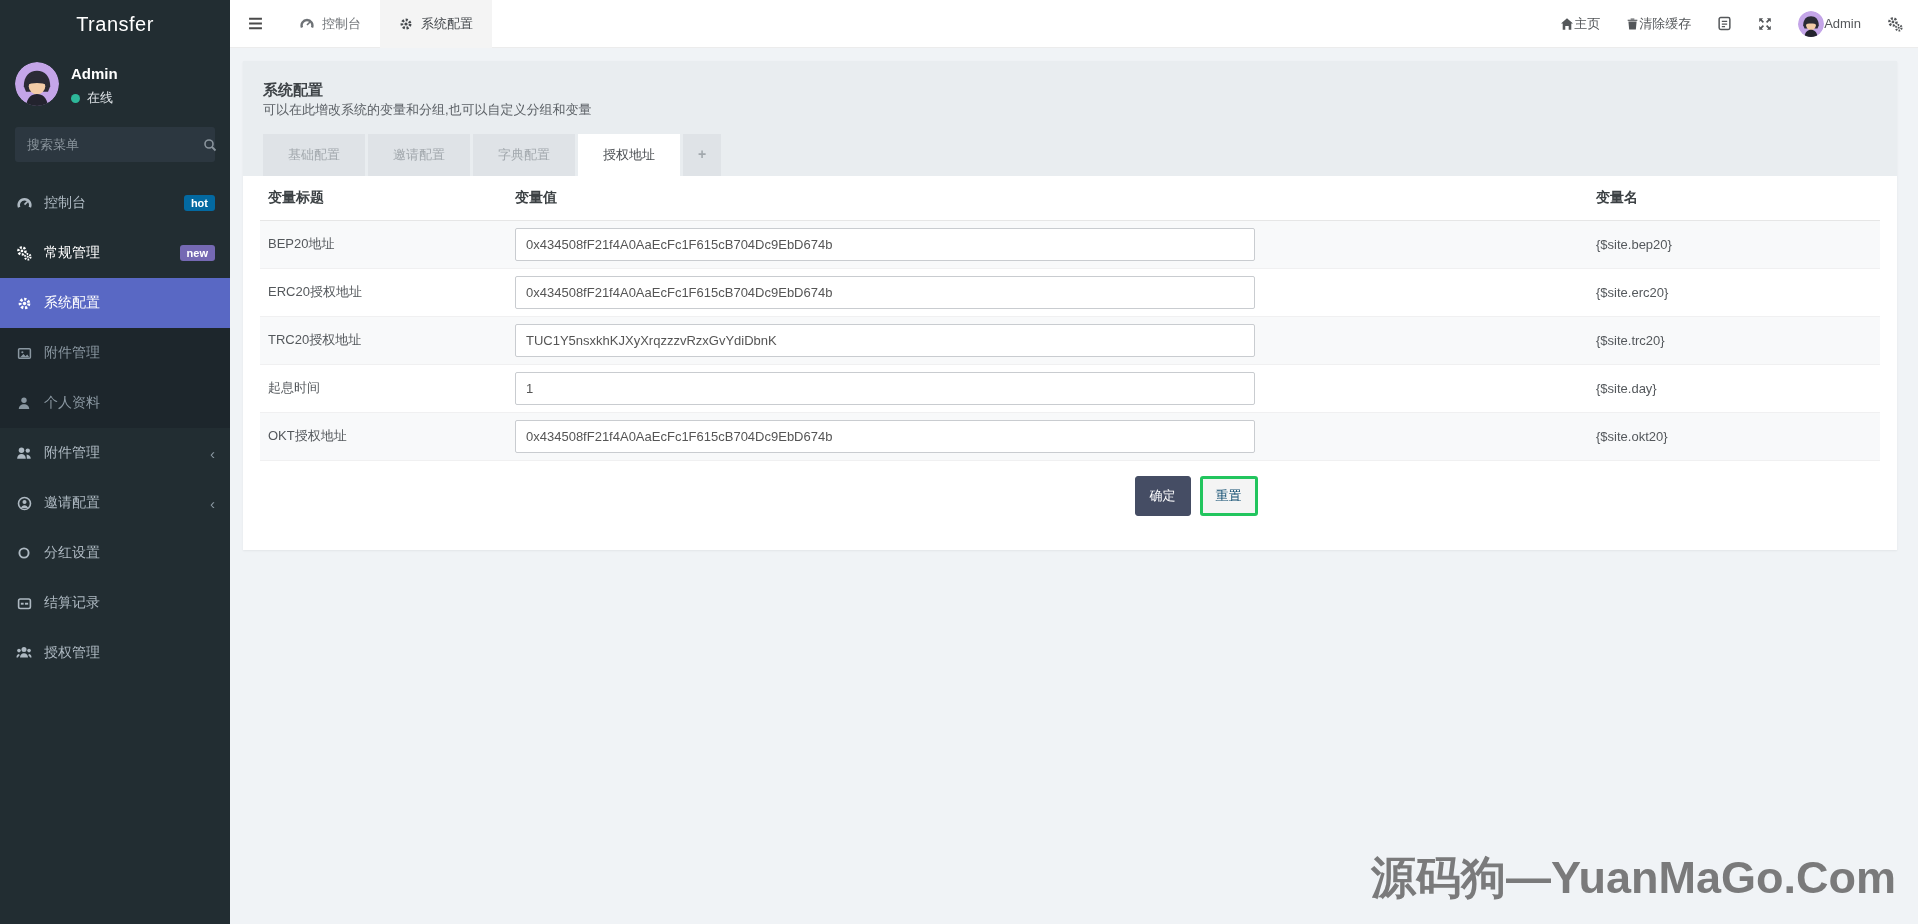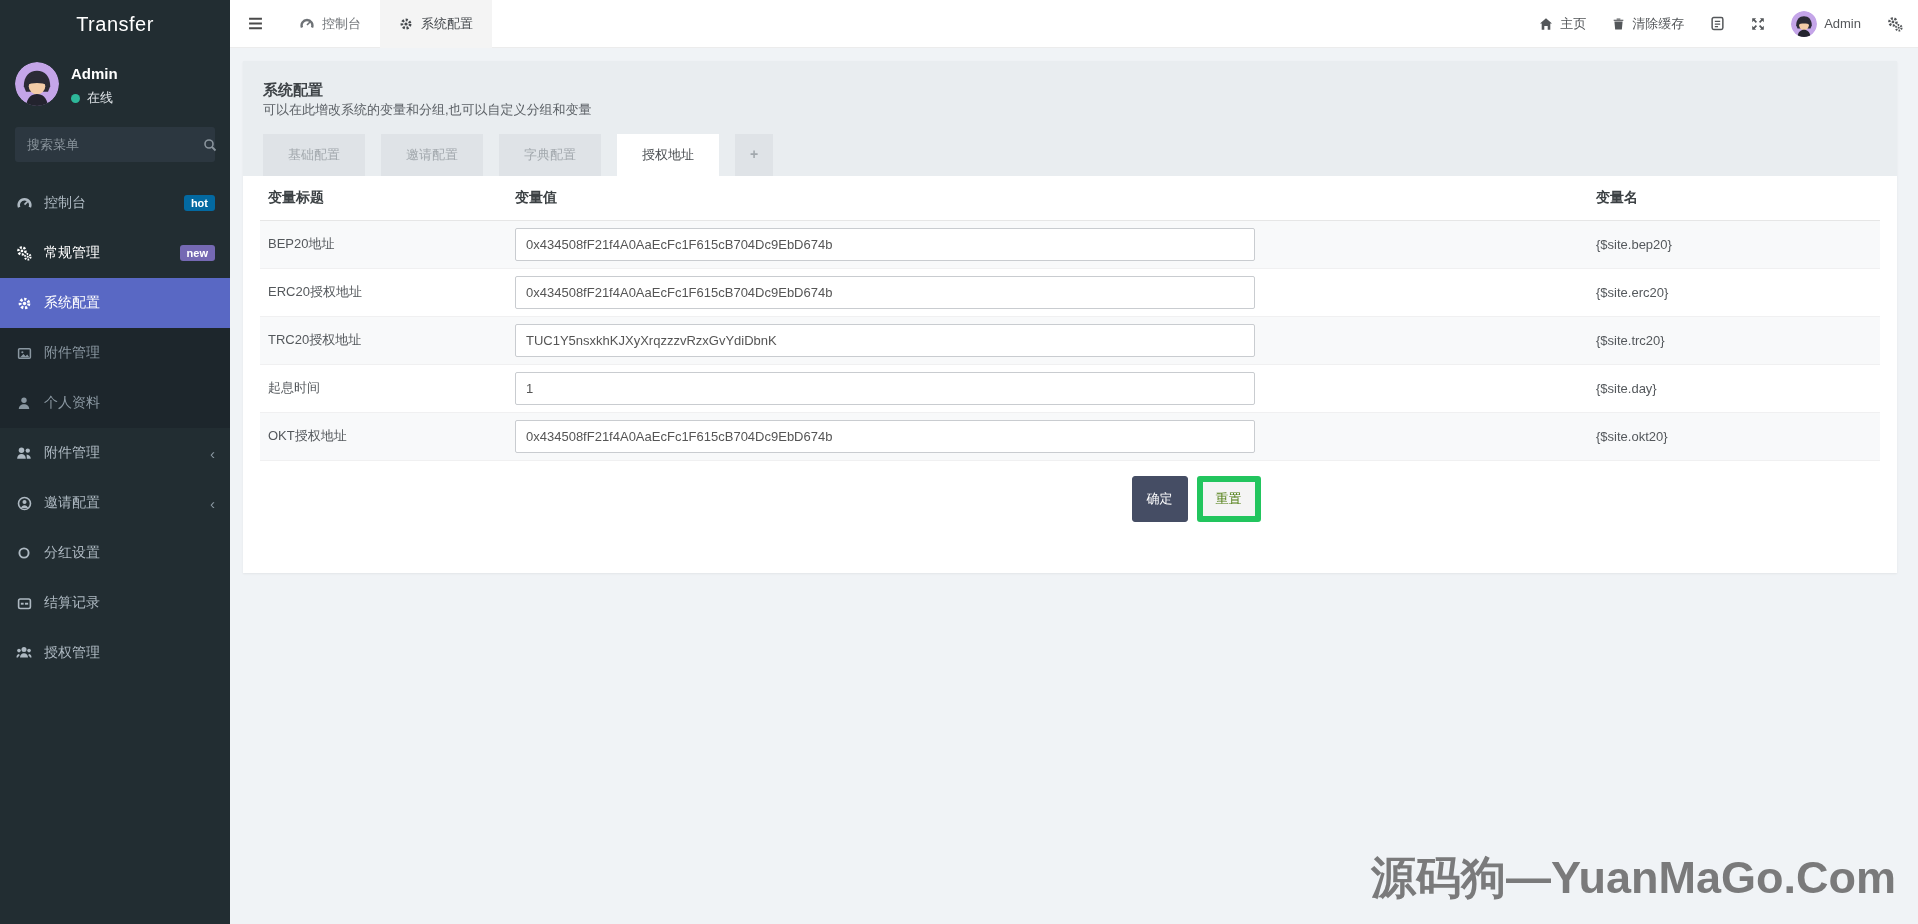--- a/index.html
+++ b/index.html
@@ -30,45 +30,45 @@
   .badge.hot { background:#0369a1;text-align:center; }
   .badge.new { background:#7569b3; }
   .chev { margin-left:auto; color:#8a97a1; font-size:15px; line-height:1; }
 
   
   .topbar { position:absolute; left:230px; top:0; right:0; height:48px; background:#fff; display:flex; align-items:center; border-bottom:1px solid #ececec; }
   .hamburger { padding:0 18px; height:48px; display:flex; align-items:center; color:#4a4a4a; cursor:pointer; }
   .top-tab { height:48px; display:flex; align-items:center; gap:8px; padding:0 19px; font-size:13px; color:#6e7276; cursor:pointer; }
   .top-tab.active { background:#f4f4f4; color:#45494d; }
   .topbar-right { margin-left:auto; display:flex; align-items:center; gap:26px; padding-right:15px; color:#54575a; font-size:13px; }
-  .top-link { display:flex; align-items:center; gap:7px; cursor:pointer; }
+  .top-link { display:flex; align-items:center; cursor:pointer; }
   .avatar-sm { width:26px; height:26px; border-radius:50%; overflow:hidden; }
 
   
   .content { position:absolute; left:230px; top:48px; right:0; bottom:0; background:#f0f3f6; }
   .panel { position:absolute; left:13px; top:13px; right:21px; background:#fff; box-shadow:0 1px 2px rgba(0,0,0,.06); }
   .panel-heading { background:#e9edf0; padding:20px 20px 0; }
   .panel-title { font-size:15px; font-weight:bold; color:#3e4347; }
   .panel-sub { font-size:13px; color:#5c6166; margin-top:1px; }
-  .tabs { margin-top:15px; display:flex; gap:16px;text-align:right; }
+  .tabs { margin-top:15px; display:flex; gap:3px;text-align:right; }
   .tab { padding:12px 25px; background:#dfe3e7; color:#a2a8ad; font-size:13px; cursor:pointer; }
   .tab.active { background:#fff; color:#4a4e52; }
   .tab.add { padding:12px 15px; font-weight:bold; font-size:14px; }
 
-  .panel-body { padding:0 17px 51px; }
+  .panel-body { padding:0 17px 34px; }
   table.cfg-table { width:100%; border-collapse:collapse; table-layout:fixed; }
   .cfg-table col.c1 { width:247px; }
   .cfg-table col.c3 { width:292px; }
   .cfg-table th { text-align:left; font-size:14px; color:#3c4144; font-weight:bold; height:44px; padding:0 8px; border-bottom:1px solid #e6e6e6; }
   .cfg-table td { height:48px; padding:0 8px; font-size:13px; color:#54585c; border-bottom:1px solid #f0f0f1; }
   .cfg-table tbody tr:nth-child(odd) td { background:#f8f9fa; }
   .cfg-input { width:740px; height:33px; border:1px solid #c9ccd0; border-radius:2px; padding:0 10px; font-size:13px; color:#555; background:#fff; font-family:inherit; outline:none; }
   .actions { margin:15px 0 0 252px; display:flex; gap:9px;justify-content:center; }
   .btn-ok { background:#454d64; color:#fff; border:1px solid #454d64; padding:8px 14px; font-size:13px; border-radius:3px; cursor:pointer; font-family:inherit; }
-  .btn-reset { background:#f4f4f4; color:#4d7c0f; border:6px solid #22c55e; padding:8px 13px; font-size:13px; border-radius:3px; cursor:pointer; font-family:inherit; }
+  .btn-reset { background:#f4f4f4; color:#0c4a6e; border:3px solid #22c55e; padding:8px 13px; font-size:13px; border-radius:3px; cursor:pointer; font-family:inherit; }
 
   .watermark { position:absolute; right:22px; bottom:16px; font-size:45px; font-weight:bold; color:rgba(95,95,95,.82); }
 
   svg { display:block; }
 </style>
 </head>
 <body>
 
 <div class="app">
 

